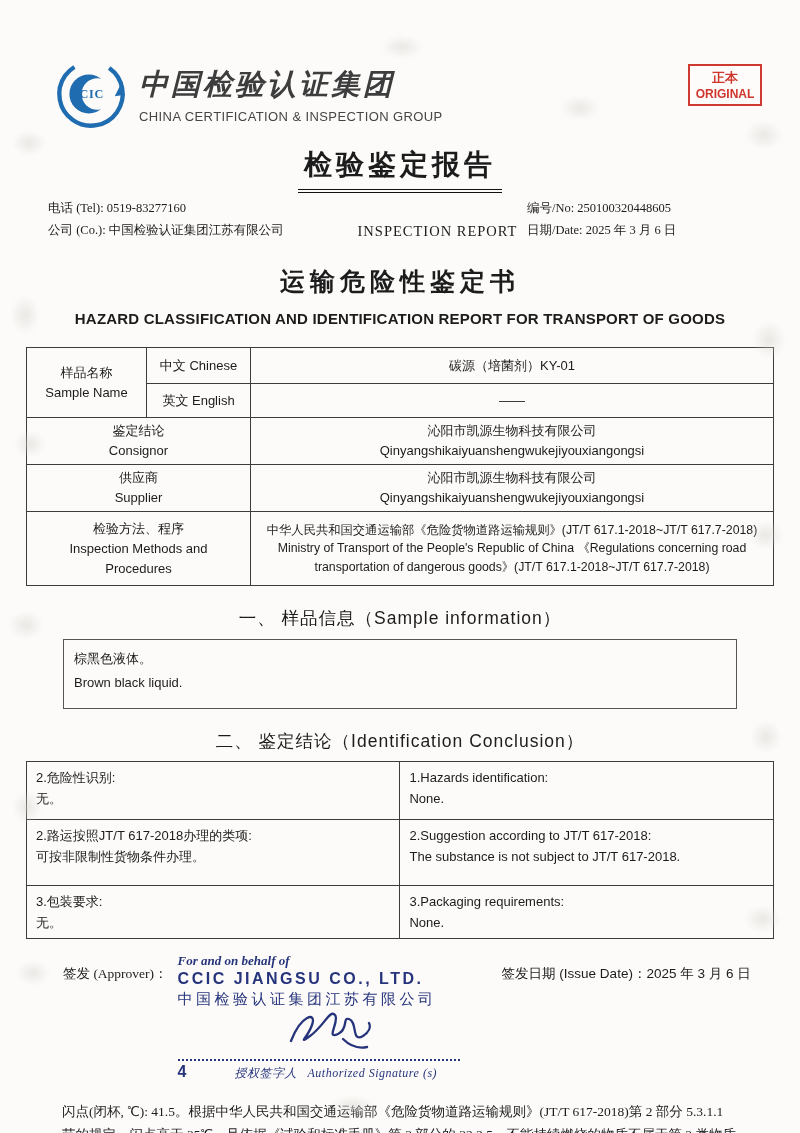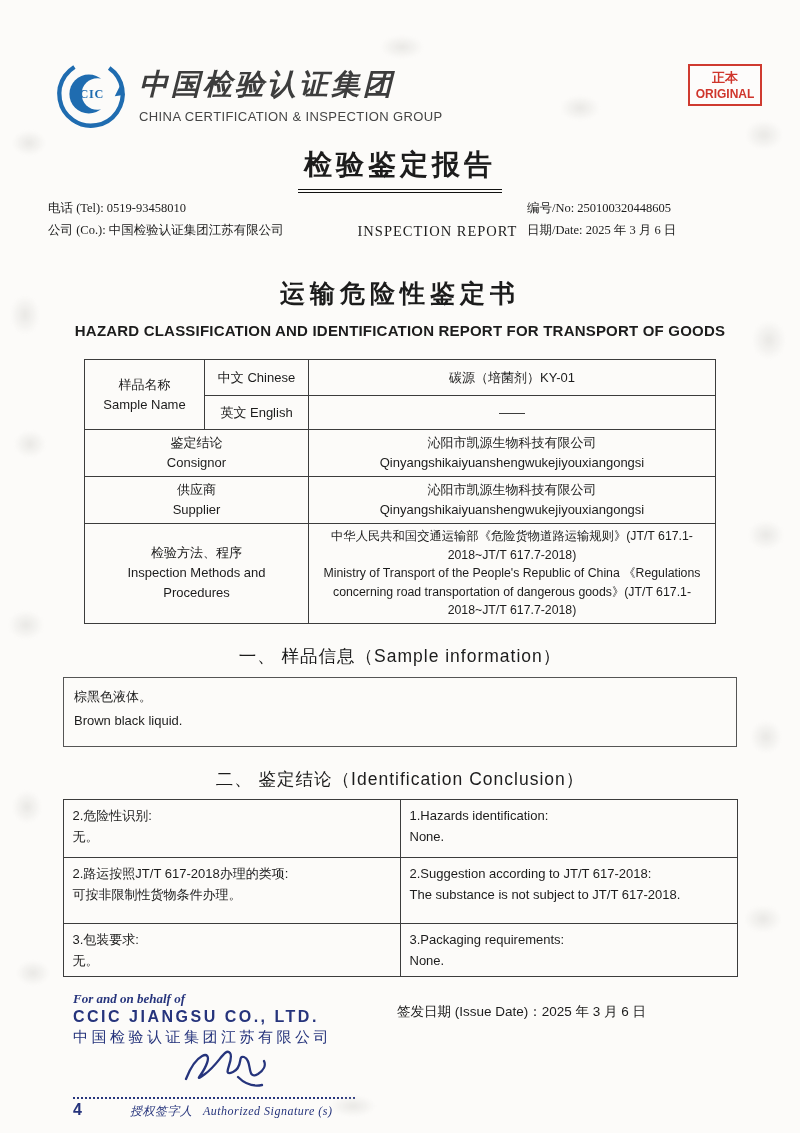--- a/index.html
+++ b/index.html
@@ -28,25 +28,25 @@
   .rpt-title {
     display:inline-block; font-family:"Liberation Serif", serif;
     font-size:28px; font-weight:bold; letter-spacing:4px;
     border-bottom:4px double #111; padding:0 6px 5px;
   }
   .meta-row { display:flex; padding:4px 58px 0 48px; font-family:"Liberation Serif", serif; font-size:12.5px; }
   .meta-left { width:300px; line-height:22px; }
   .meta-center { flex:1; text-align:center; align-self:flex-end; font-size:14.5px; letter-spacing:1px; padding-bottom:1px; }
   .meta-right { width:215px; line-height:22px; }
 
-  .doc-title-cn { text-align:center; font-family:"Liberation Serif", serif; font-size:25px; font-weight:bold; letter-spacing:5px; margin-top:36px; }
+  .doc-title-cn { text-align:center; font-family:"Liberation Serif", serif; font-size:25px; font-weight:bold; letter-spacing:5px; margin-top:24px; }
   .doc-title-en { text-align:center; font-size:15px; font-weight:bold; margin-top:12px; letter-spacing:.2px; }
 
   
-  table { border-collapse:collapse; width:632px; margin:0 auto; table-layout:fixed; }
+  table { border-collapse:collapse; width:748px; margin:0 auto; table-layout:fixed; }
   td { border:1px solid #3c3c3c; font-size:13px; vertical-align:middle; padding:3px 6px; line-height:20px; }
   .t1 { margin-top:20px; }
   .t1 .lab { text-align:center; }
   .t1 .val { text-align:center; }
   .t1 .small { font-size:12.3px; line-height:18.5px; }
   .t2 { margin-top:8px; }
   .t2 td { vertical-align:top; padding:5px 9px; line-height:21px; }
 
   .sec-head { text-align:center; font-size:17.5px; margin-top:20px; letter-spacing:1px; }
   .info-box { width:674px; margin:9px auto 0; border:1px solid #555; padding:7px 10px 13px; font-size:13px; line-height:24px; }
@@ -106,21 +106,21 @@
     <div class="cn">正本</div>
     <div class="en">ORIGINAL</div>
   </div>
 
   <div class="rpt-title-wrap">
     <div class="rpt-title">检验鉴定报告</div>
   </div>
 
   <div class="meta-row">
     <div class="meta-left">
-      <div>电话 (Tel): 0519-93458010</div>
+      <div>电话 (Tel): 0519-83277160</div>
       <div>公司 (Co.): 中国检验认证集团江苏有限公司</div>
     </div>
     <div class="meta-center">INSPECTION REPORT</div>
     <div class="meta-right">
       <div>编号/No: 250100320448605</div>
       <div>日期/Date: 2025 年 3 月 6 日</div>
     </div>
   </div>
 
   <div class="doc-title-cn">运输危险性鉴定书</div>
@@ -219,20 +219,21 @@
       </td>
       <td>
         <div>3.Packaging requirements:</div>
         <div>None.</div>
       </td>
     </tr>
   </tbody>
     </table>
 
   <div class="sig-area">
+    <div class="approver">签发 (Approver)：</div>
     <div class="seal">
       <div class="behalf">For and on behalf of</div>
       <div class="co-en">CCIC JIANGSU CO., LTD.</div>
       <div class="co-cn">中国检验认证集团江苏有限公司</div>
       <svg class="sig-script" width="96" height="52" viewBox="0 0 96 52">
         <path d="M8 36 C 18 10, 34 6, 29 20 C 25 32, 14 40, 27 31 C 41 21, 47 4, 52 10 C 57 16, 42 35, 55 29 C 66 24, 59 12, 66 14 C 75 17, 68 38, 80 31 C 86 27, 88 22, 86 18 M 60 34 C 66 40, 74 44, 84 42" fill="none" stroke="#26347c" stroke-width="2.3" stroke-linecap="round"></path>
       </svg>
       <div class="dotline"></div>
       <div class="sig-footer">
         <div class="sig-num">4</div>

